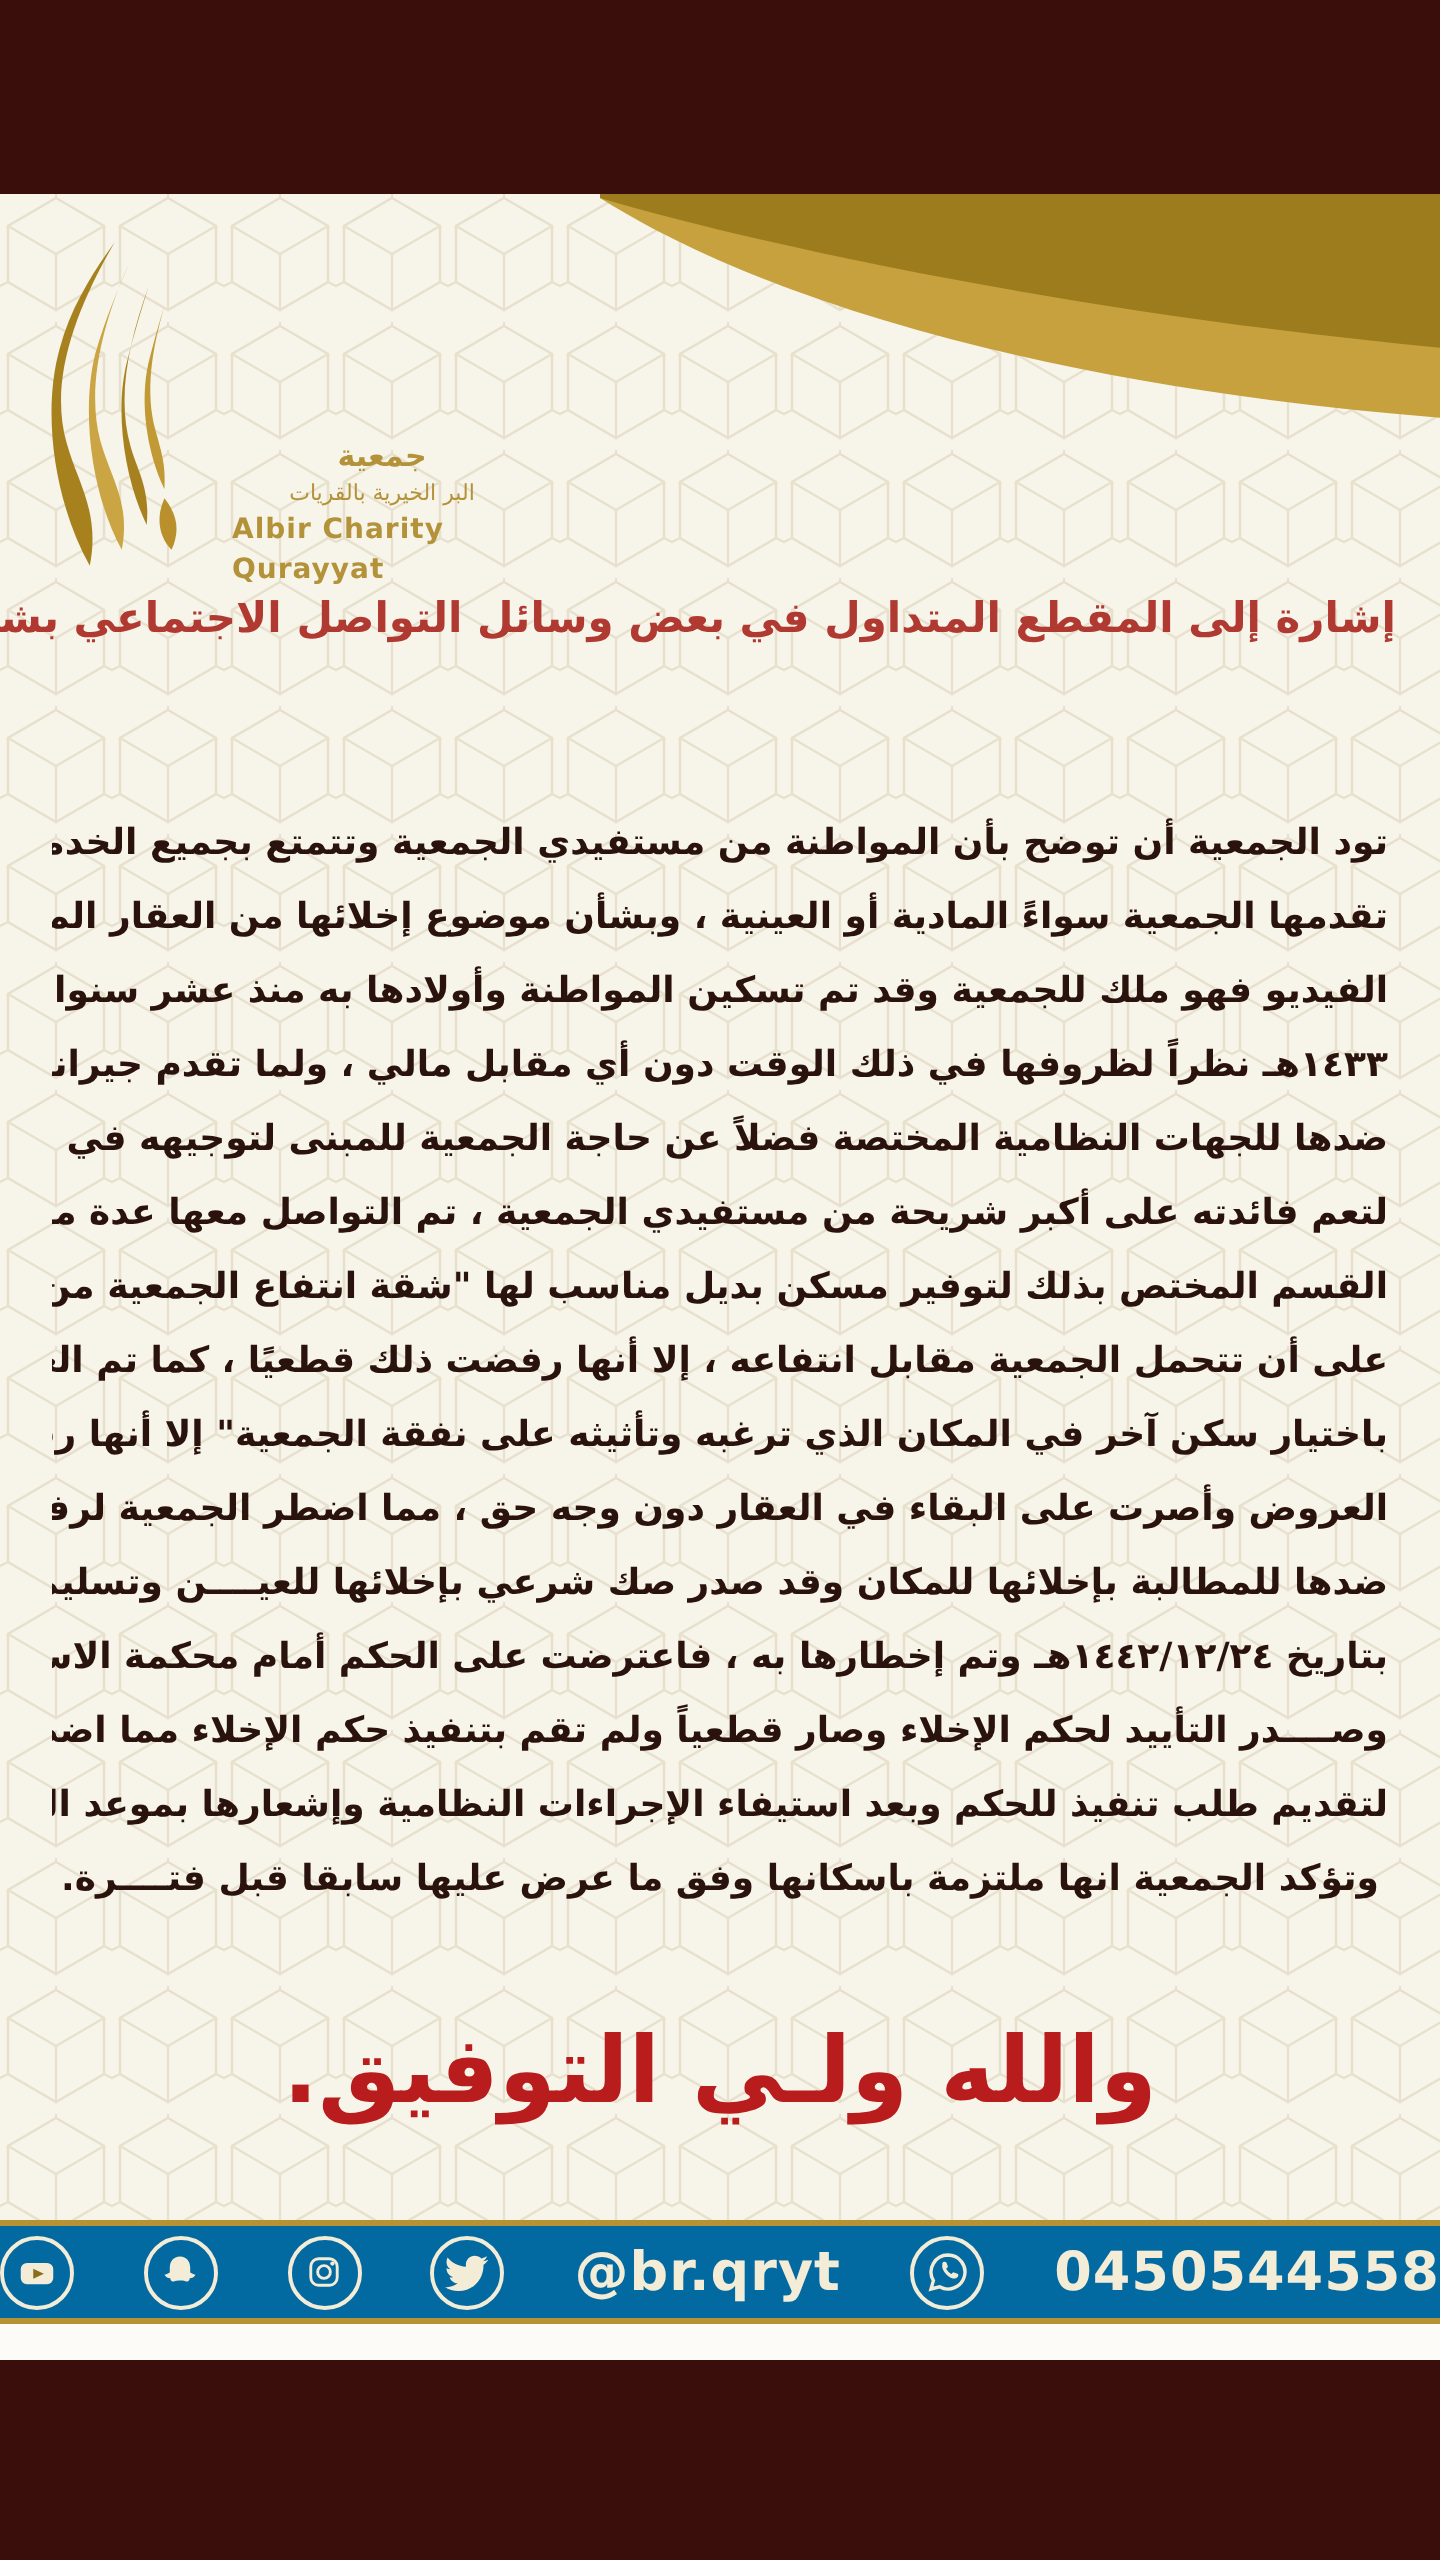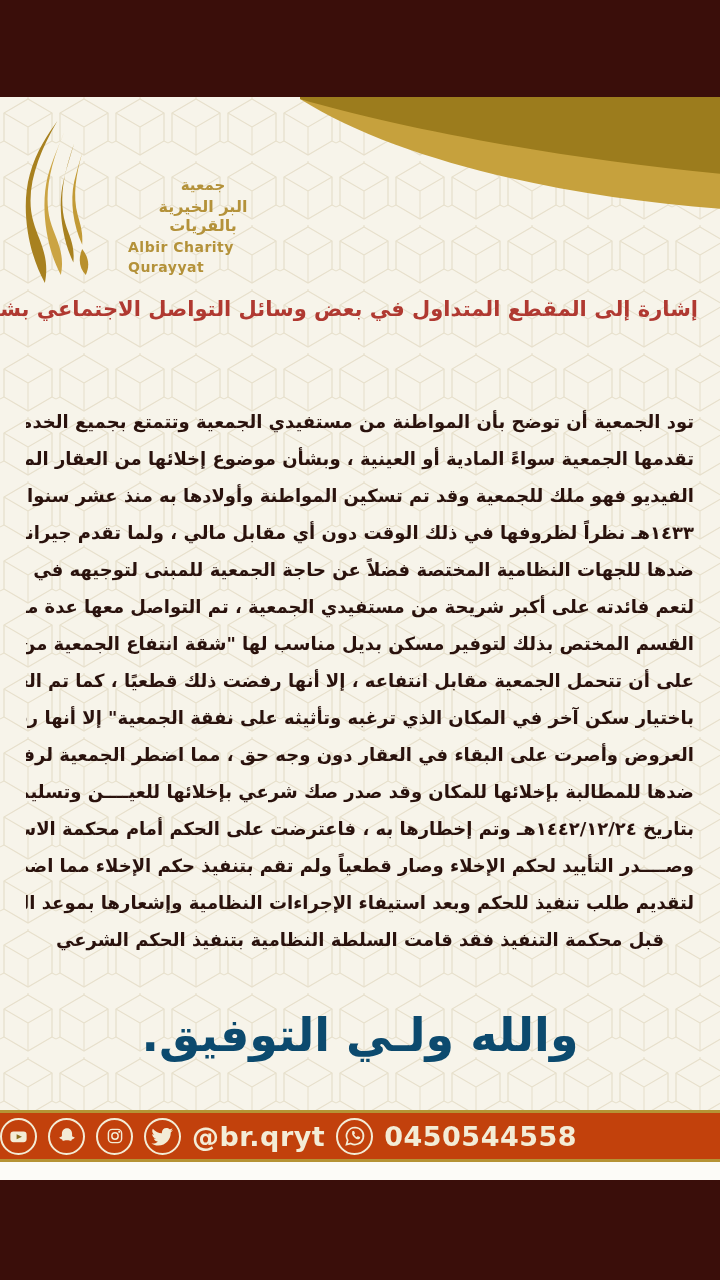--- a/index.html
+++ b/index.html
@@ -10,41 +10,41 @@
   }
   .page{ position:relative; width:720px; height:1280px; background:#f7f4ea; }
 
   .top-bar{ position:absolute; top:0; left:0; width:720px; height:97px; background:#3a0e0a; }
 
   .content{ position:absolute; top:97px; left:0; width:720px; height:1013px; background:#f7f4ea; overflow:hidden; }
   .pattern-layer{ position:absolute; inset:0; width:100%; height:100%; }
 
   .swoosh{ position:absolute; top:0; right:0; width:720px; height:140px; pointer-events:none; }
 
-  .logo-row{ position:absolute; top:14px; left:20px; display:flex; gap:28px; align-items:center; }
+  .logo-row{ position:absolute; top:14px; left:20px; display:flex; gap:16px; align-items:flex-end; }
   .flame{ width:80px; height:182px; }
   .logo-text{ padding-top:46px; color:#b4923a; }
   .logo-ar-small{ font-size:15px; font-weight:bold; text-align:center; width:150px; }
-  .logo-ar-main{ font-size:16px; font-weight:bold; margin-top:3px; width:150px; text-align:center; }
+  .logo-ar-main{ font-size:11px; font-weight:normal; margin-top:3px; width:150px; text-align:center; }
   .logo-en{ font-size:14px; font-weight:bold; margin-top:4px; letter-spacing:.5px; }
 
   .title-block{ position:absolute; top:193px; left:22px; right:22px; text-align:center; direction:rtl; color:#b03931; font-weight:bold; }
   .title-line{ font-size:21px; line-height:38px; white-space:nowrap; }
 
   .body-block{ position:absolute; top:306px; left:26px; right:26px; direction:rtl; color:#2a120d; font-weight:bold; }
   .body-line{ font-size:18px; line-height:37px; height:37px; white-space:nowrap; overflow:hidden;
               text-align:justify; text-align-last:justify; }
   .body-line.centered{ text-align:center; text-align-last:center; }
 
   .closing-block{ position:absolute; top:908px; left:0; right:0; text-align:center; direction:rtl; }
-  .closing-text{ font-size:46px; line-height:60px; font-weight:bold; color:#0c4a6e; letter-spacing:1px; }
+  .closing-text{ font-size:46px; line-height:60px; font-weight:bold; color:#b91c1c; letter-spacing:1px; }
 
-  .social-bar{ position:absolute; top:1110px; left:0; width:720px; height:52px; background:#c2410c;
+  .social-bar{ position:absolute; top:1110px; left:0; width:720px; height:52px; background:#0369a1;
                border-top:3px solid #b59335; border-bottom:3px solid #b59335;
-               display:flex; align-items:center; justify-content:flex-start; gap:11px; color:#f3ecd6; }
+               display:flex; align-items:center; justify-content:space-between; gap:11px; color:#f3ecd6; }
   .icon-circle{ width:37px; height:37px; border-radius:50%; border:2px solid #f3ecd6;
                 display:flex; align-items:center; justify-content:center; flex:0 0 auto; }
   .social-text{ font-size:27px; font-weight:bold; letter-spacing:.5px; }
 
   .white-strip{ position:absolute; top:1162px; left:0; width:720px; height:18px; background:#fcfbf7; }
   .bottom-bar{ position:absolute; top:1180px; left:0; width:720px; height:100px; background:#3a0e0a; }
 </style>
 </head>
 <body>
 
@@ -98,21 +98,21 @@
       <div class="body-line">ضدها للجهات النظامية المختصة فضلاً عن حاجة الجمعية للمبنى لتوجيهه في نشاط أكبــــر</div>
       <div class="body-line">لتعم فائدته على أكبر شريحة من مستفيدي الجمعية ، تم التواصل معها عدة مرات من قبــــل</div>
       <div class="body-line">القسم المختص بذلك لتوفير مسكن بديل مناسب لها "شقة انتفاع الجمعية من وزارة الإسكان</div>
       <div class="body-line">على أن تتحمل الجمعية مقابل انتفاعه ، إلا أنها رفضت ذلك قطعيًا ، كما تم العــــرض عليها</div>
       <div class="body-line">باختيار سكن آخر في المكان الذي ترغبه وتأثيثه على نفقة الجمعية" إلا أنها رفضــــت تلك</div>
       <div class="body-line">العروض وأصرت على البقاء في العقار دون وجه حق ، مما اضطر الجمعية لرفع دعوى قضائية</div>
       <div class="body-line">ضدها للمطالبة بإخلائها للمكان وقد صدر صك شرعي بإخلائها للعيــــن وتسليمها للجمعية</div>
       <div class="body-line">بتاريخ ١٤٤٢/١٢/٢٤هـ وتم إخطارها به ، فاعترضت على الحكم أمام محكمة الاســــتئناف ،</div>
       <div class="body-line">وصــــدر التأييد لحكم الإخلاء وصار قطعياً ولم تقم بتنفيذ حكم الإخلاء مما اضطر الجمعية</div>
       <div class="body-line">لتقديم طلب تنفيذ للحكم وبعد استيفاء الإجراءات النظامية وإشعارها بموعد التنفيذ مــــن</div>
-      <div class="body-line centered">قبل محكمة التنفيذ فقد قامت السلطة النظامية بتنفيذ الحكم الشرعي</div>
+      <div class="body-line centered">وتؤكد الجمعية انها ملتزمة باسكانها وفق ما عرض عليها سابقا قبل فتــــرة.</div>
     </div>
 
     <div class="closing-block">
       <span class="closing-text">والله ولـي التوفيق.</span>
     </div>
 
   </div>
 
   <div class="social-bar">
     <span class="icon-circle">

